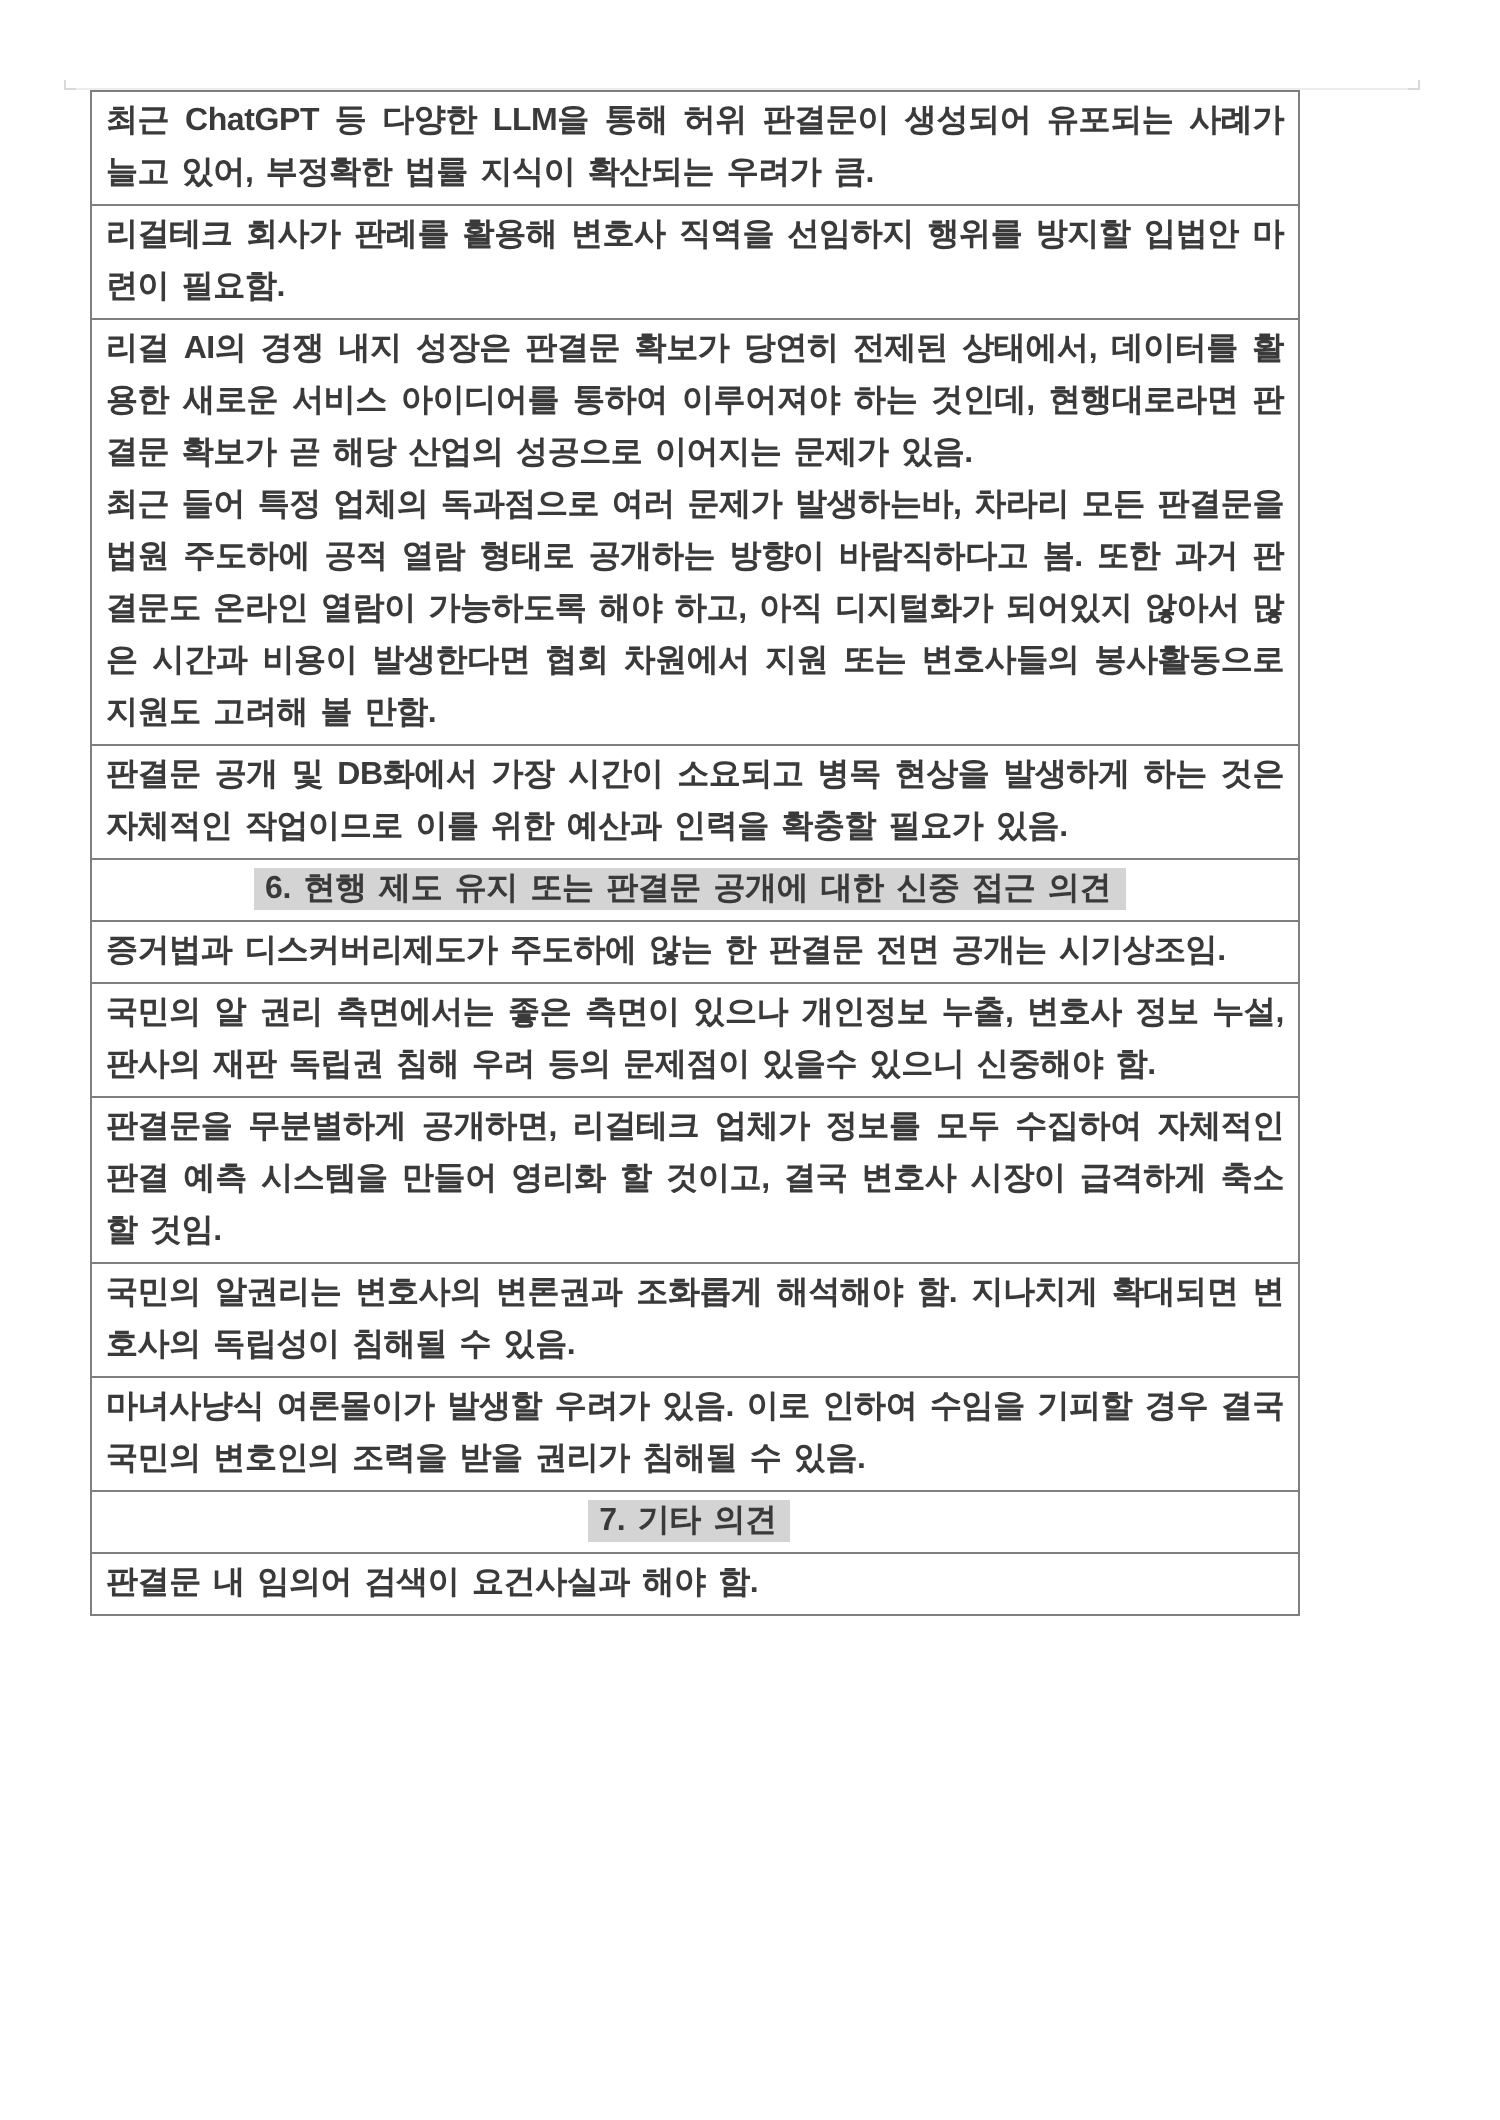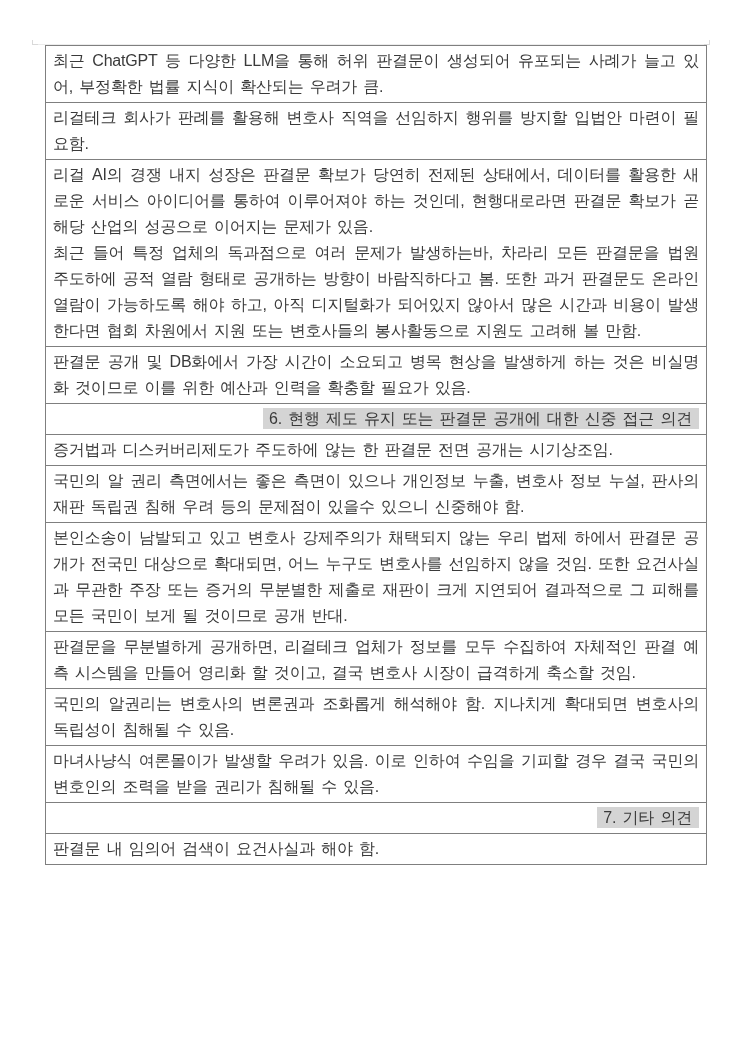--- a/index.html
+++ b/index.html
@@ -20,42 +20,43 @@
     border-bottom:1px solid #ececec;
   }
   .boundary::before,.boundary::after{
     content:"";position:absolute;bottom:-1px;width:5px;height:4px;
     border-bottom:1px solid #d9d9d9;
   }
   .boundary::before{left:0;border-left:1px solid #d9d9d9;}
   .boundary::after{right:0;border-right:1px solid #d9d9d9;}
 
   .doc-table{
-    position:absolute;left:45px;top:45px;width:662px;
+    position:absolute;left:45px;top:45px;width:605px;
     border:1.5px solid var(--border-color);
     box-sizing:border-box;
     background:var(--bg);
+    font-weight:bold;
   }
   .row{
     border-bottom:1.5px solid var(--border-color);
     padding:2px 7px;
     color:var(--text-color);
   }
   .row:last-child{border-bottom:none;}
   .row p{
     margin:0;
     font-size:16px;
     line-height:26px;
     text-align:justify;
     word-spacing:2px;
     letter-spacing:-0.2px;
     color:var(--text-color);
   }
   .row.header{padding-left:1px;}
-  .row.header p{text-align:right;}
+  .row.header p{text-align:center;}
   .hl{
     background:var(--highlight);
     padding:2px 7px 2px 6px;
     box-decoration-break:clone;
   }
 </style>
 </head>
 <body>
 
 <div>
@@ -65,33 +66,30 @@
         <p>최근 ChatGPT 등 다양한 LLM을 통해 허위 판결문이 생성되어 유포되는 사례가 늘고 있어, 부정확한 법률 지식이 확산되는 우려가 큼.</p>
       </div>
       <div class="row">
         <p>리걸테크 회사가 판례를 활용해 변호사 직역을 선임하지 행위를 방지할 입법안 마련이 필요함.</p>
       </div>
       <div class="row">
         <p>리걸 AI의 경쟁 내지 성장은 판결문 확보가 당연히 전제된 상태에서, 데이터를 활용한 새로운 서비스 아이디어를 통하여 이루어져야 하는 것인데, 현행대로라면 판결문 확보가 곧 해당 산업의 성공으로 이어지는 문제가 있음.</p>
         <p>최근 들어 특정 업체의 독과점으로 여러 문제가 발생하는바, 차라리 모든 판결문을 법원 주도하에 공적 열람 형태로 공개하는 방향이 바람직하다고 봄. 또한 과거 판결문도 온라인 열람이 가능하도록 해야 하고, 아직 디지털화가 되어있지 않아서 많은 시간과 비용이 발생한다면 협회 차원에서 지원 또는 변호사들의 봉사활동으로 지원도 고려해 볼 만함.</p>
       </div>
       <div class="row">
-        <p>판결문 공개 및 DB화에서 가장 시간이 소요되고 병목 현상을 발생하게 하는 것은 비실명화 것이므로 이를 위한 예산과 인력을 확충할 필요가 있음.</p>
+        <p>판결문 공개 및 DB화에서 가장 시간이 소요되고 병목 현상을 발생하게 하는 것은 자체적인 작업이므로 이를 위한 예산과 인력을 확충할 필요가 있음.</p>
       </div>
       <div class="row header">
         <p><span class="hl">6. 현행 제도 유지 또는 판결문 공개에 대한 신중 접근 의견</span></p>
       </div>
       <div class="row">
         <p>증거법과 디스커버리제도가 주도하에 않는 한 판결문 전면 공개는 시기상조임.</p>
       </div>
       <div class="row">
         <p>국민의 알 권리 측면에서는 좋은 측면이 있으나 개인정보 누출, 변호사 정보 누설, 판사의 재판 독립권 침해 우려 등의 문제점이 있을수 있으니 신중해야 함.</p>
-      </div>
-      <div class="row">
-        <p>본인소송이 남발되고 있고 변호사 강제주의가 채택되지 않는 우리 법제 하에서 판결문 공개가 전국민 대상으로 확대되면, 어느 누구도 변호사를 선임하지 않을 것임. 또한 요건사실과 무관한 주장 또는 증거의 무분별한 제출로 재판이 크게 지연되어 결과적으로 그 피해를 모든 국민이 보게 될 것이므로 공개 반대.</p>
       </div>
       <div class="row">
         <p>판결문을 무분별하게 공개하면, 리걸테크 업체가 정보를 모두 수집하여 자체적인 판결 예측 시스템을 만들어 영리화 할 것이고, 결국 변호사 시장이 급격하게 축소할 것임.</p>
       </div>
       <div class="row">
         <p>국민의 알권리는 변호사의 변론권과 조화롭게 해석해야 함. 지나치게 확대되면 변호사의 독립성이 침해될 수 있음.</p>
       </div>
       <div class="row">
         <p>마녀사냥식 여론몰이가 발생할 우려가 있음. 이로 인하여 수임을 기피할 경우 결국 국민의 변호인의 조력을 받을 권리가 침해될 수 있음.</p>
       </div>

